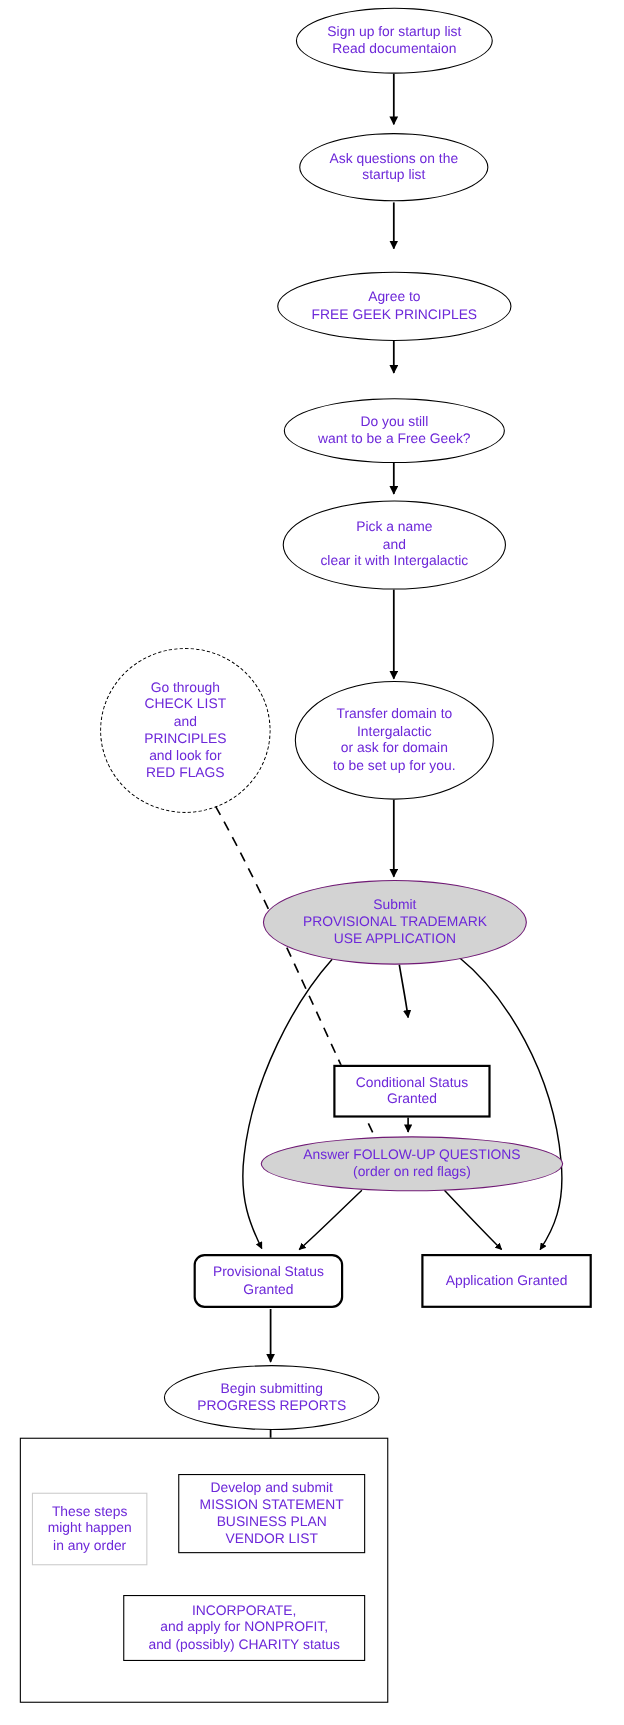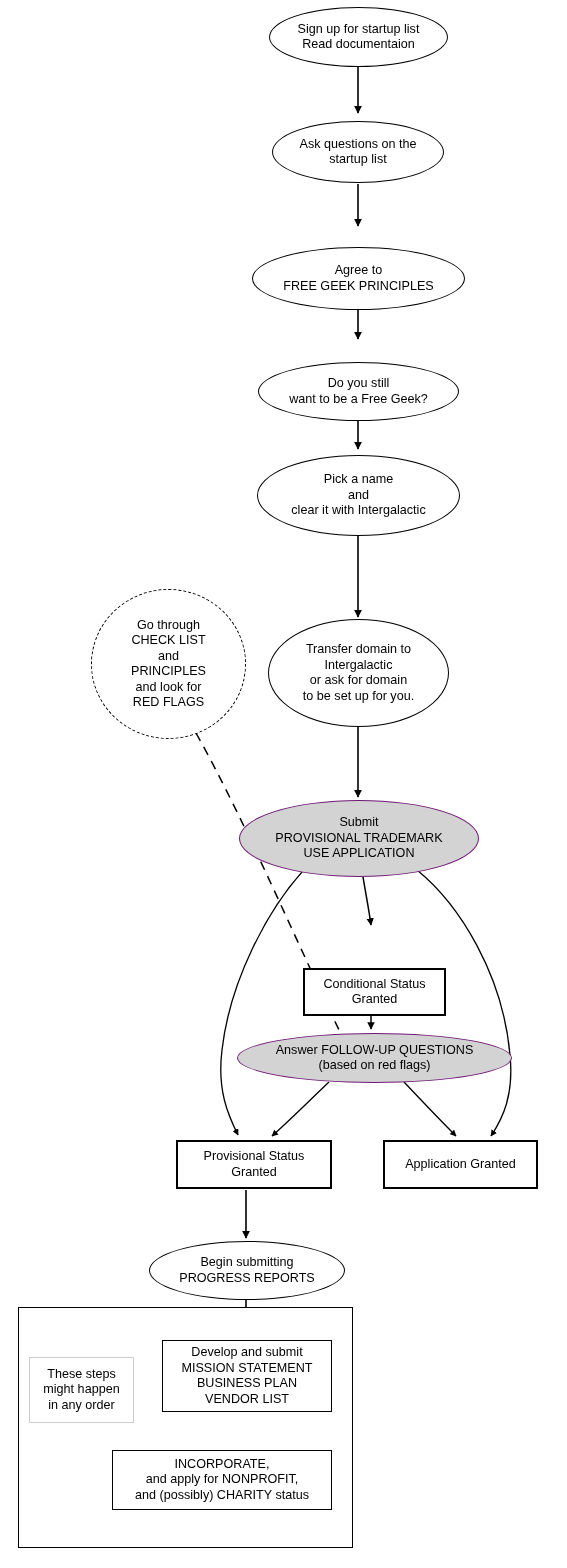--- a/index.html
+++ b/index.html
@@ -26,21 +26,21 @@
     height: 1568px;
     pointer-events: none;
   }
   .node {
     position: absolute;
     box-sizing: border-box;
     display: flex;
     align-items: center;
     justify-content: center;
     text-align: center;
-    color: #000000;
+    color: #6d28d9;
     font-size: 12.6px;
     line-height: 15.5px;
     white-space: pre;
     z-index: 2;
   }
   .ellipse {
     border: 1px solid #000000;
     border-radius: 50%;
     background: #ffffff;
   }
@@ -169,24 +169,24 @@
 USE APPLICATION</span>
   </div>
 
   <div class="node box-thick" style="left:303px; top:968px; width:143px; height:48px;">
     <span>Conditional Status
 Granted</span>
   </div>
 
   <div class="node ellipse-gray" style="left:237px; top:1033px; width:275px; height:50px;">
     <span>Answer FOLLOW-UP QUESTIONS
-(based on red flags)</span>
-  </div>
-
-  <div class="node box-thick" style="left:176px; top:1140px; width:156px; height:49px;">
+(order on red flags)</span>
+  </div>
+
+  <div class="node box-thick" style="left:176px; top:1140px; width:136px; height:49px;border-radius:10px;">
     <span>Provisional Status
 Granted</span>
   </div>
 
   <div class="node box-thick" style="left:383px; top:1140px; width:155px; height:49px;">
     <span>Application Granted</span>
   </div>
 
   <div class="node ellipse" style="left:149px; top:1241px; width:196px; height:59px;">
     <span>Begin submitting

